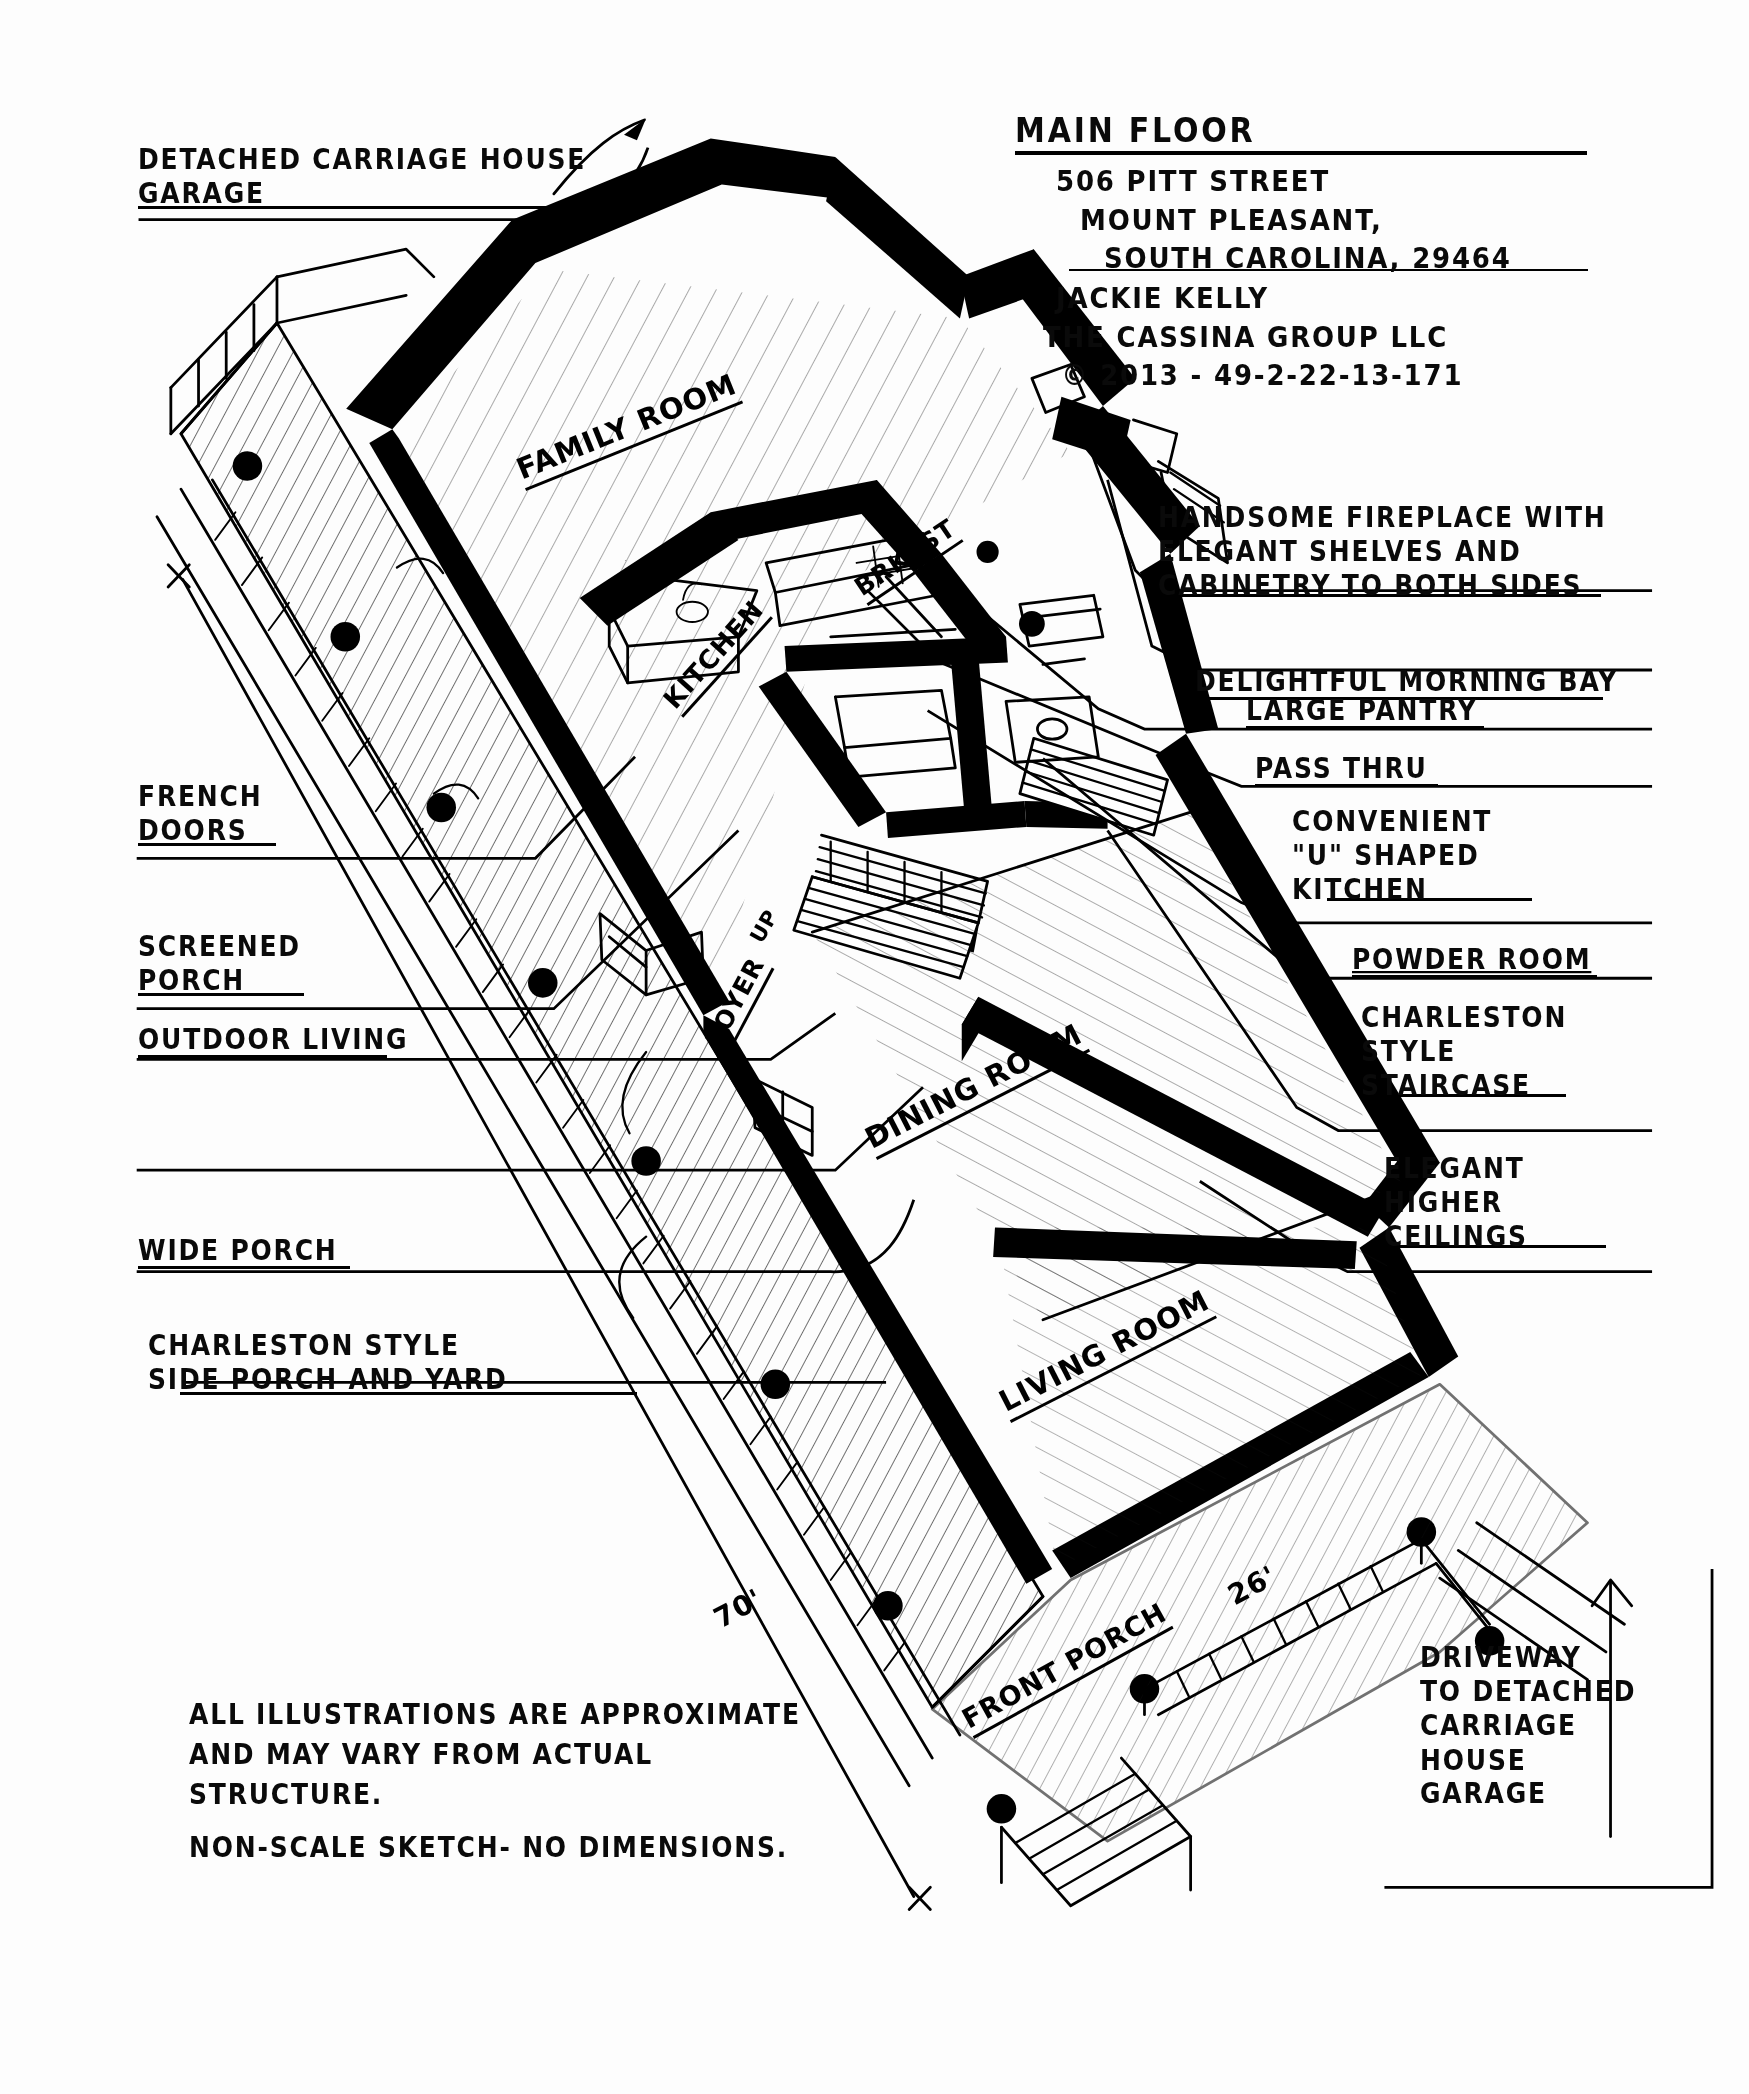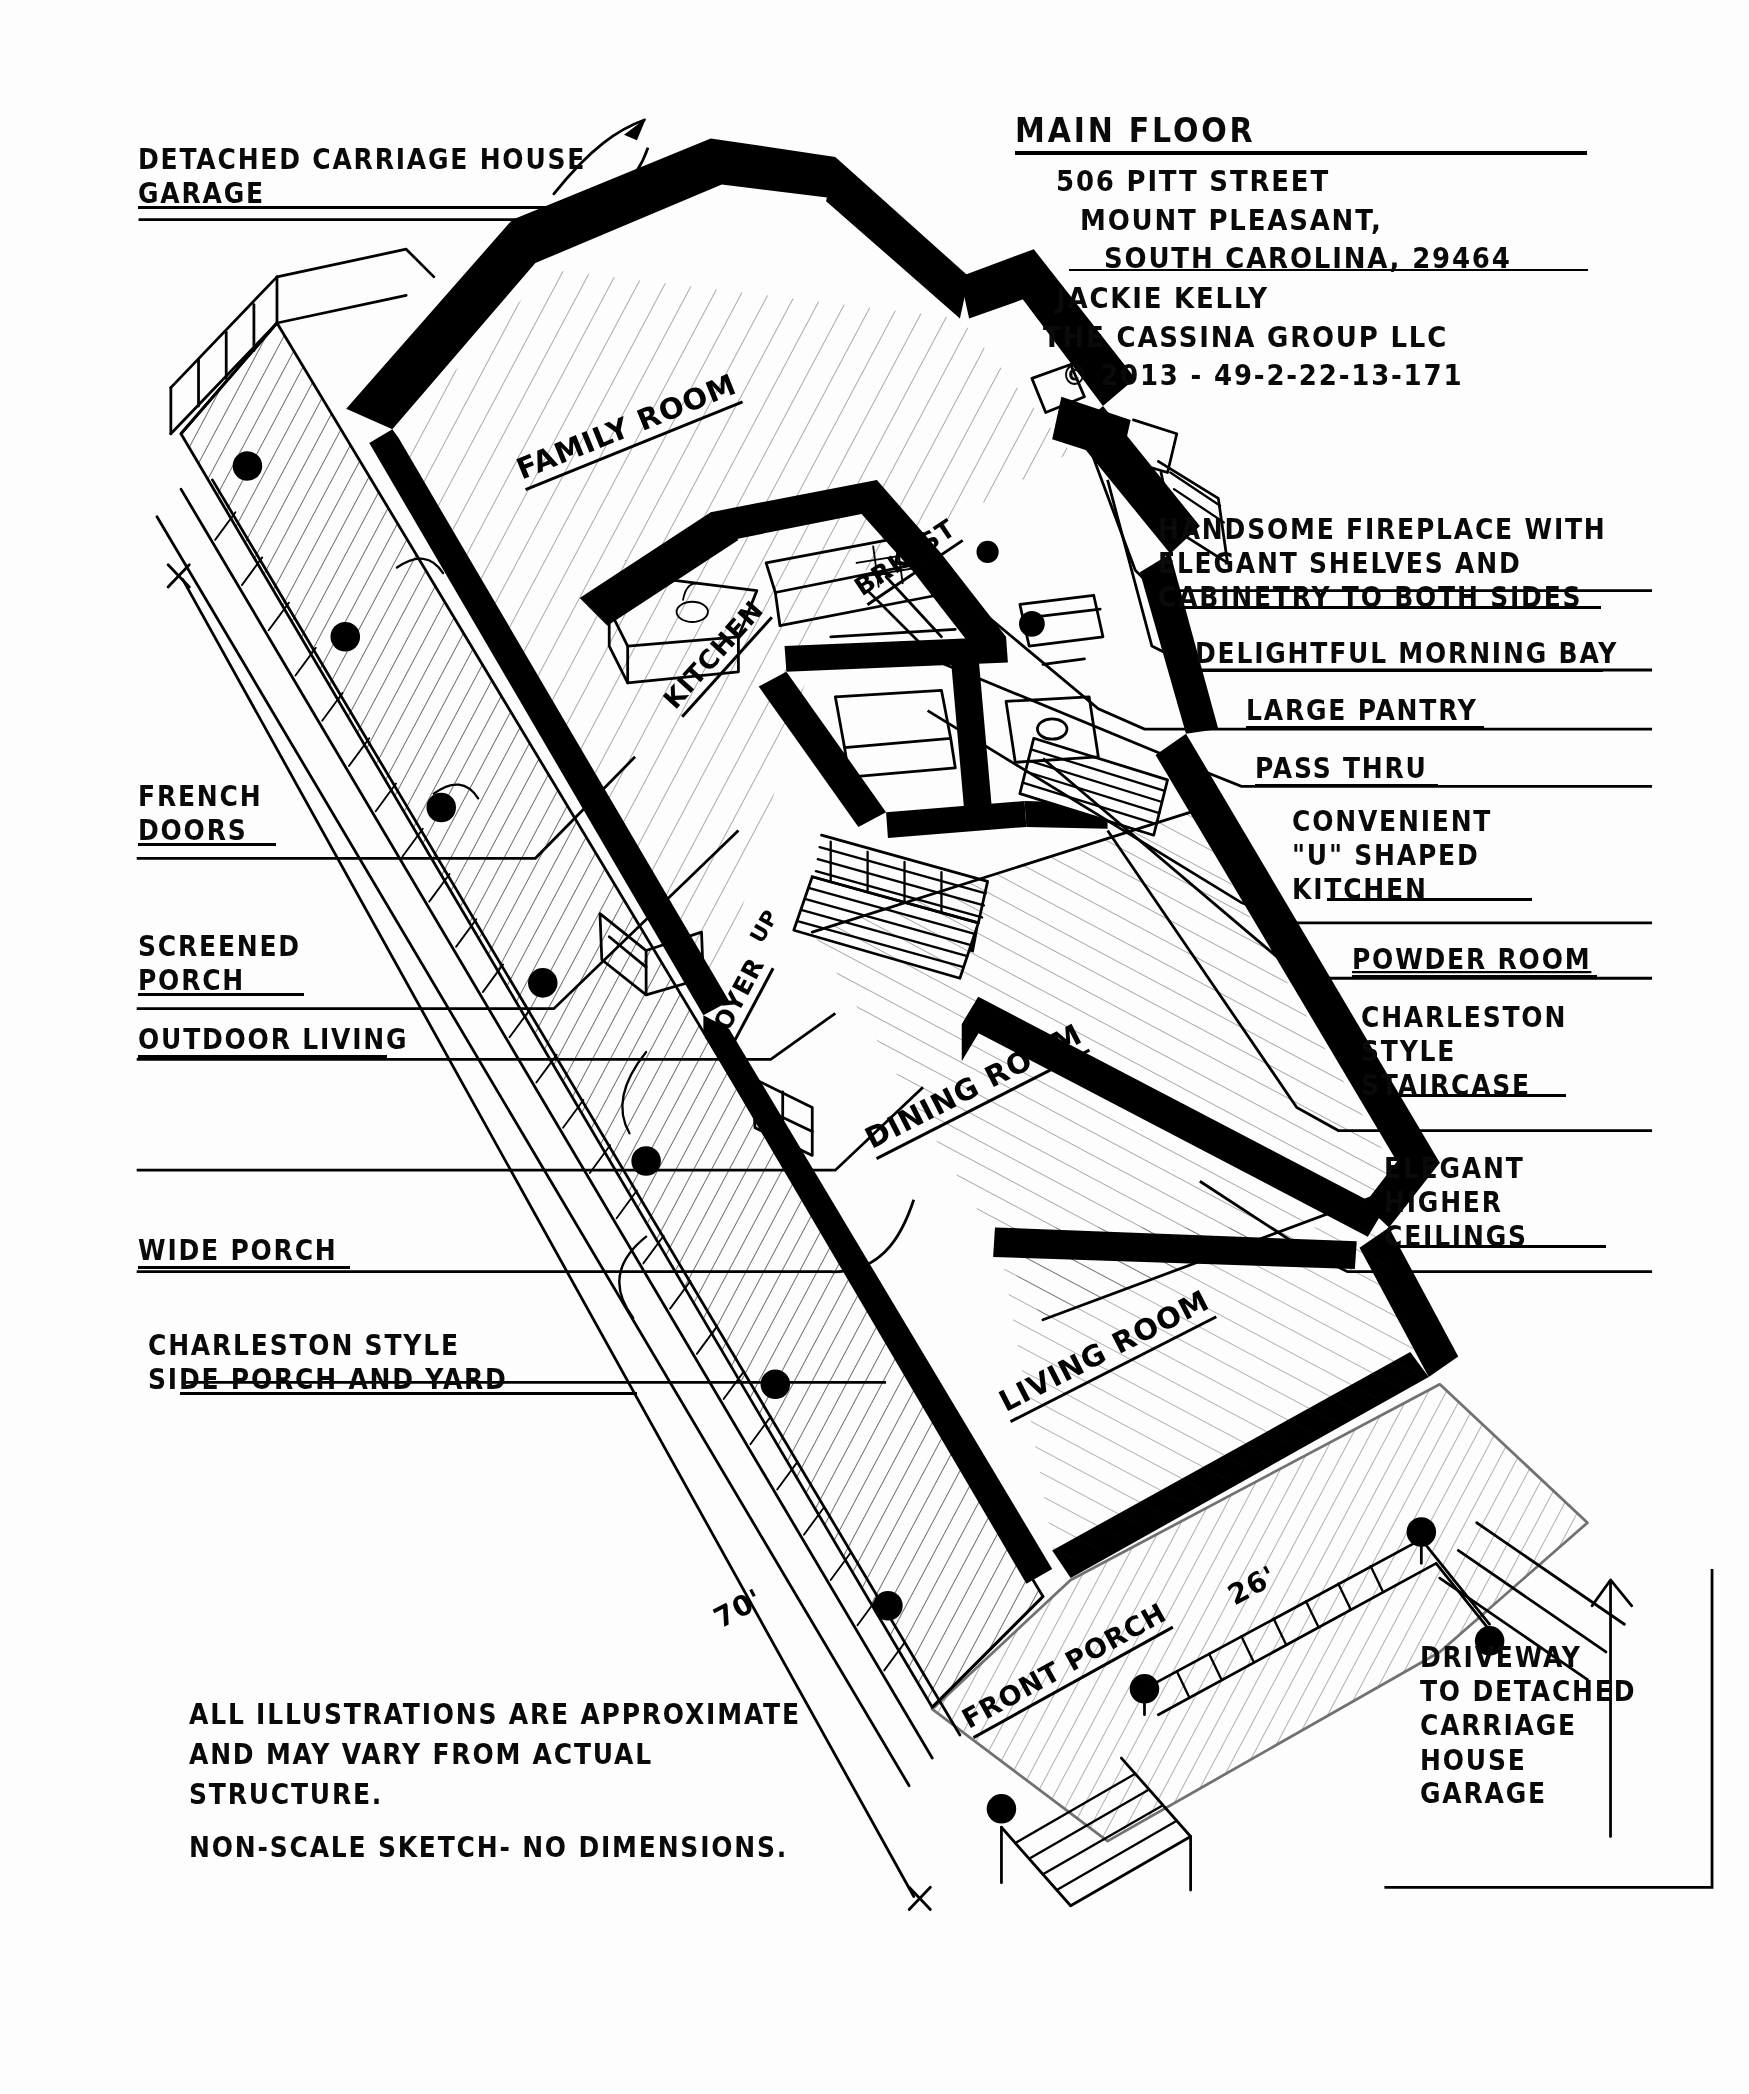--- a/index.html
+++ b/index.html
@@ -443,30 +443,30 @@
   </div>
 
   <div class="callout" style="left:148px; top:1329px;">
     <div class="hand sq txt">
       <div>CHARLESTON STYLE</div>
       <div>   SIDE PORCH  AND YARD</div>
     </div>
     <div class="uline" style="width:457px;margin-left:32px"></div>
   </div>
 
-  <div class="callout" style="left:1158px; top:501px;margin-top:12px;">
+  <div class="callout" style="left:1158px; top:501px;">
     <div class="hand sq txt">
       <div>HANDSOME FIREPLACE WITH</div>
       <div>ELEGANT SHELVES AND</div>
       <div>CABINETRY TO BOTH SIDES</div>
     </div>
     <div class="uline" style="width:443px"></div>
   </div>
 
-  <div class="callout" style="left:1195px; top:637px;text-align:center;">
+  <div class="callout" style="left:1195px; top:665px;text-align:center;">
     <div class="hand sq txt">
       <div>DELIGHTFUL MORNING BAY</div>
     </div>
     <div class="uline" style="width:408px"></div>
   </div>
 
   <div class="callout" style="left:1246px; top:694px;">
     <div class="hand sq txt">
       <div>LARGE PANTRY</div>
     </div>

